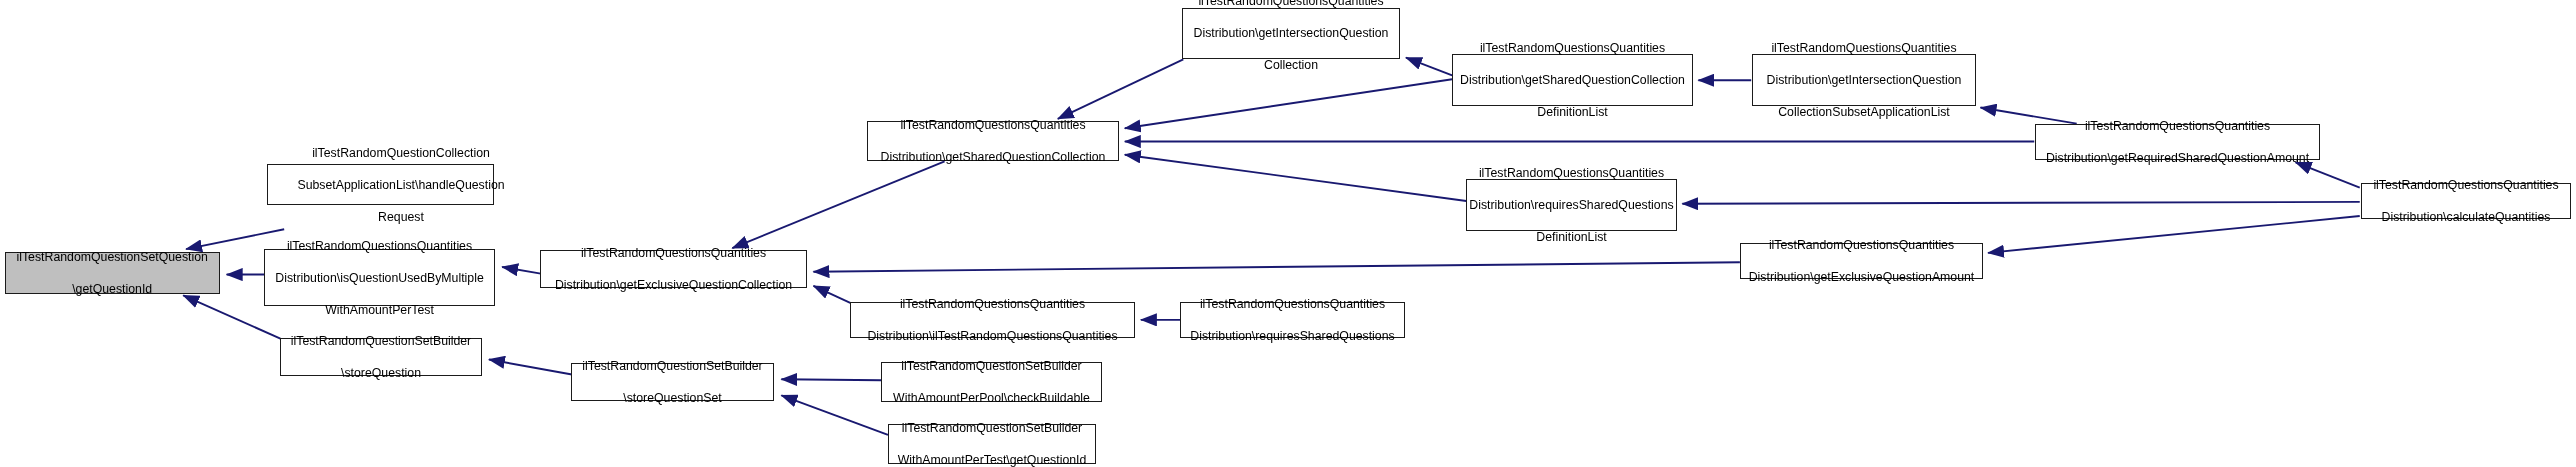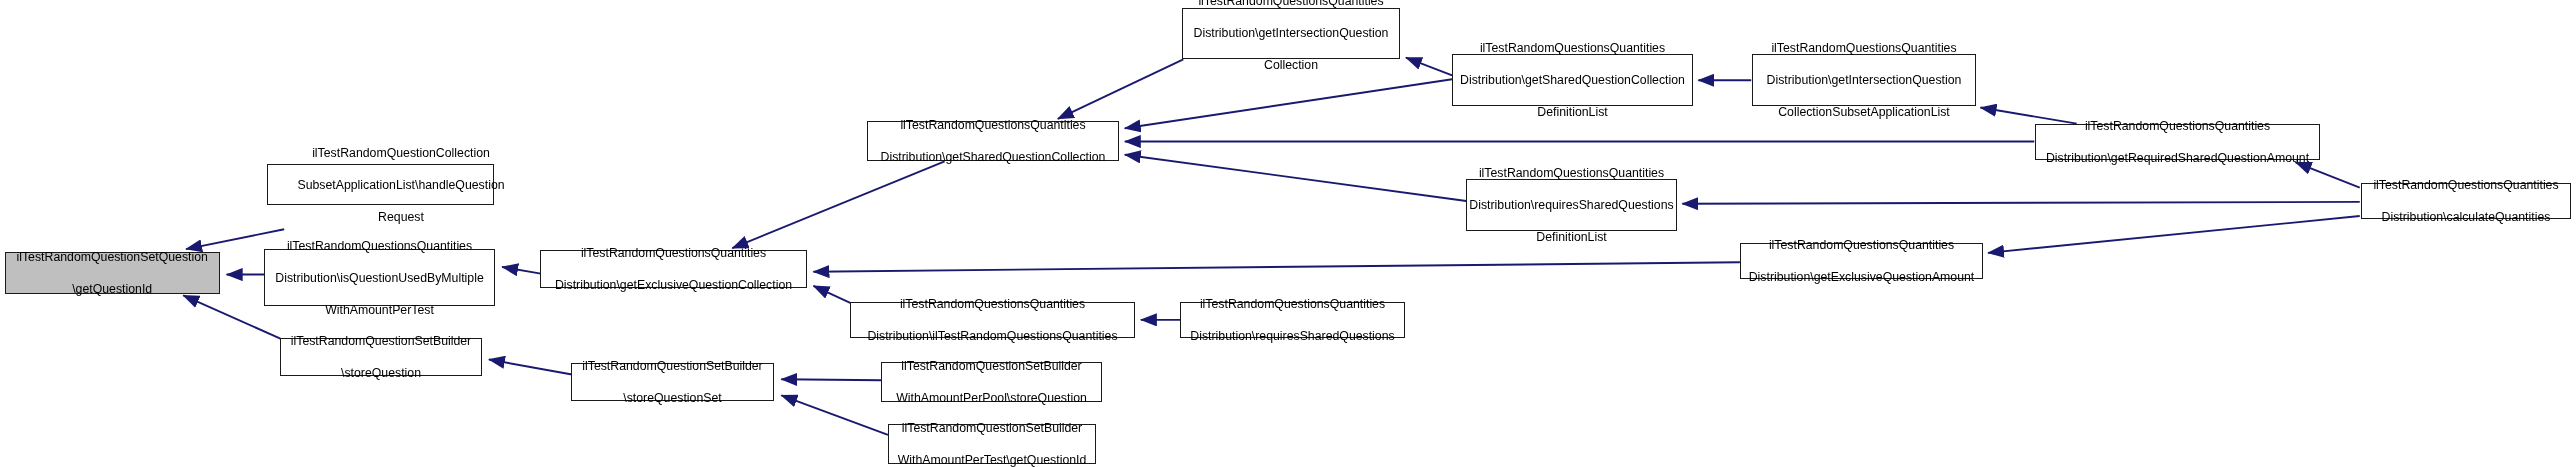--- a/index.html
+++ b/index.html
@@ -141,20 +141,20 @@
     <div class="node" style="left: 1180px; top: 302px; width: 225px; height: 36px;">
       <span>ilTestRandomQuestionsQuantities</span>
       <span>Distribution\requiresSharedQuestions</span>
     </div>
     <div class="node" style="left: 571px; top: 363px; width: 203px; height: 38px;">
       <span>ilTestRandomQuestionSetBuilder</span>
       <span>\storeQuestionSet</span>
     </div>
     <div class="node" style="left: 881px; top: 362px; width: 221px; height: 40px;">
       <span>ilTestRandomQuestionSetBuilder</span>
-      <span>WithAmountPerPool\storeQuestion</span>
+      <span>WithAmountPerPool\checkBuildable</span>
     </div>
     <div class="node" style="left: 888px; top: 424px; width: 208px; height: 40px;">
       <span>ilTestRandomQuestionSetBuilder</span>
       <span>WithAmountPerTest\getQuestionId</span>
     </div>
   </div>
 
 
 </body></html>

